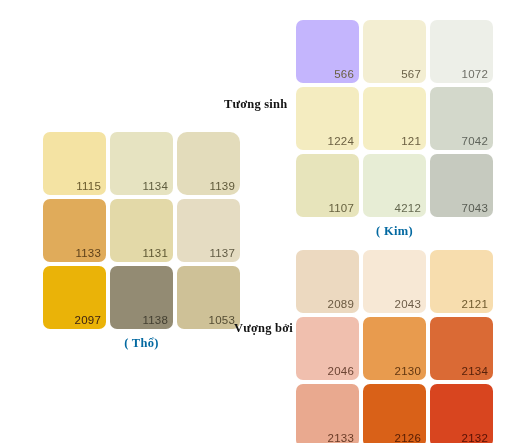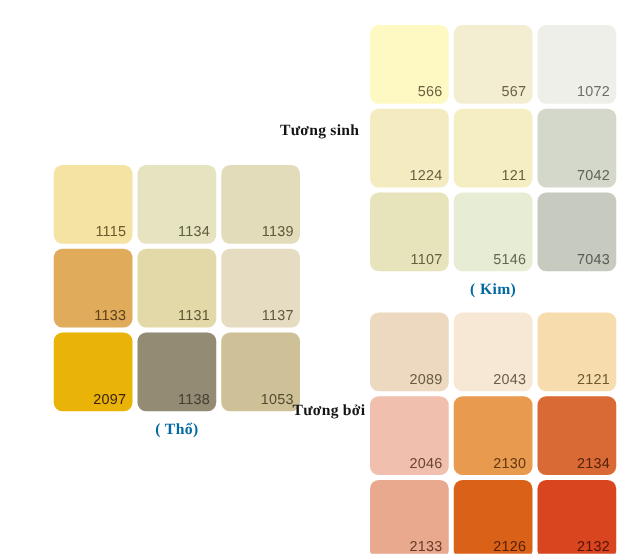--- a/index.html
+++ b/index.html
@@ -57,21 +57,21 @@
   #tho-block{left:43px;top:132px;}
   #hoa-block{left:296px;top:250px;}
   #label-tuong-sinh{left:224px;top:97px;}
   #label-vuong-boi{left:234px;top:321px;}
 </style>
 </head>
 <body>
 
 <div class="grid-block" id="kim-block">
   <div class="grid">
-      <div class="swatch" style="background: #fef9c3;">
+      <div class="swatch" style="background: #c4b5fd;">
         <span class="code" style="color: rgb(107, 96, 66);">566</span>
       </div>
       <div class="swatch" style="background: rgb(243, 238, 210);">
         <span class="code" style="color: rgb(107, 98, 72);">567</span>
       </div>
       <div class="swatch" style="background: rgb(237, 239, 232);">
         <span class="code" style="color: rgb(110, 110, 102);">1072</span>
       </div>
       <div class="swatch" style="background: rgb(244, 236, 192);">
         <span class="code" style="color: rgb(107, 96, 66);">1224</span>
@@ -79,38 +79,38 @@
       <div class="swatch" style="background: rgb(245, 238, 195);">
         <span class="code" style="color: rgb(107, 96, 66);">121</span>
       </div>
       <div class="swatch" style="background: rgb(211, 216, 203);">
         <span class="code" style="color: rgb(95, 100, 91);">7042</span>
       </div>
       <div class="swatch" style="background: rgb(231, 228, 187); padding-left: 12px;">
         <span class="code" style="color: rgb(102, 97, 63);">1107</span>
       </div>
       <div class="swatch" style="background: rgb(231, 237, 213);">
-        <span class="code" style="color: rgb(100, 104, 79);">5146</span>
+        <span class="code" style="color: rgb(100, 104, 79);">4212</span>
       </div>
       <div class="swatch" style="background: rgb(198, 202, 191);">
         <span class="code" style="color: rgb(88, 92, 83);">7043</span>
       </div>
     </div>
   <div class="caption">( Kim)</div>
 </div>
 
 <div class="grid-block" id="tho-block">
   <div class="grid">
       <div class="swatch" style="background: rgb(244, 227, 163);">
         <span class="code" style="color: rgb(106, 90, 44); margin-left: 18px;">1115</span>
       </div>
       <div class="swatch" style="background: rgb(230, 227, 193);">
         <span class="code" style="color: rgb(95, 93, 63);">1134</span>
       </div>
-      <div class="swatch" style="background: rgb(227, 220, 187);">
+      <div class="swatch" style="background: rgb(227, 220, 187); border-radius: 10px;">
         <span class="code" style="color: rgb(94, 88, 57);">1139</span>
       </div>
       <div class="swatch" style="background: rgb(224, 171, 90); padding-left: 38px;">
         <span class="code" style="color: rgb(94, 65, 26);">1133</span>
       </div>
       <div class="swatch" style="background: rgb(227, 217, 168);">
         <span class="code" style="color: rgb(94, 87, 51);">1131</span>
       </div>
       <div class="swatch" style="background: rgb(229, 220, 194);">
         <span class="code" style="color: rgb(96, 90, 67);">1137</span>
@@ -155,13 +155,13 @@
         <span class="code" style="color: rgb(85, 29, 4);">2126</span>
       </div>
       <div class="swatch" style="background: rgb(216, 69, 31);">
         <span class="code" style="color: rgb(85, 17, 4);">2132</span>
       </div>
     </div>
 
 </div>
 
 <div class="side-label" id="label-tuong-sinh">Tương sinh</div>
-<div class="side-label" id="label-vuong-boi">Tương bởi</div>
+<div class="side-label" id="label-vuong-boi">Vượng bởi</div>
 
 </body></html>

